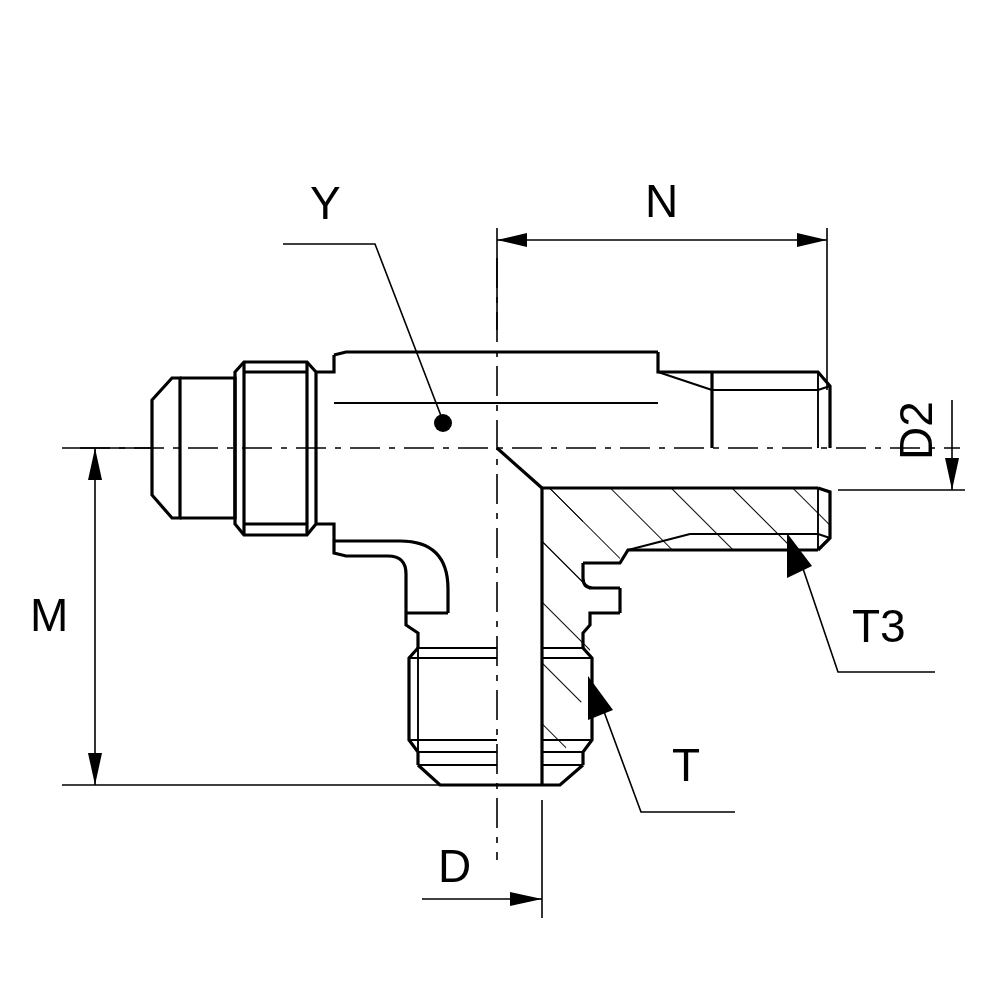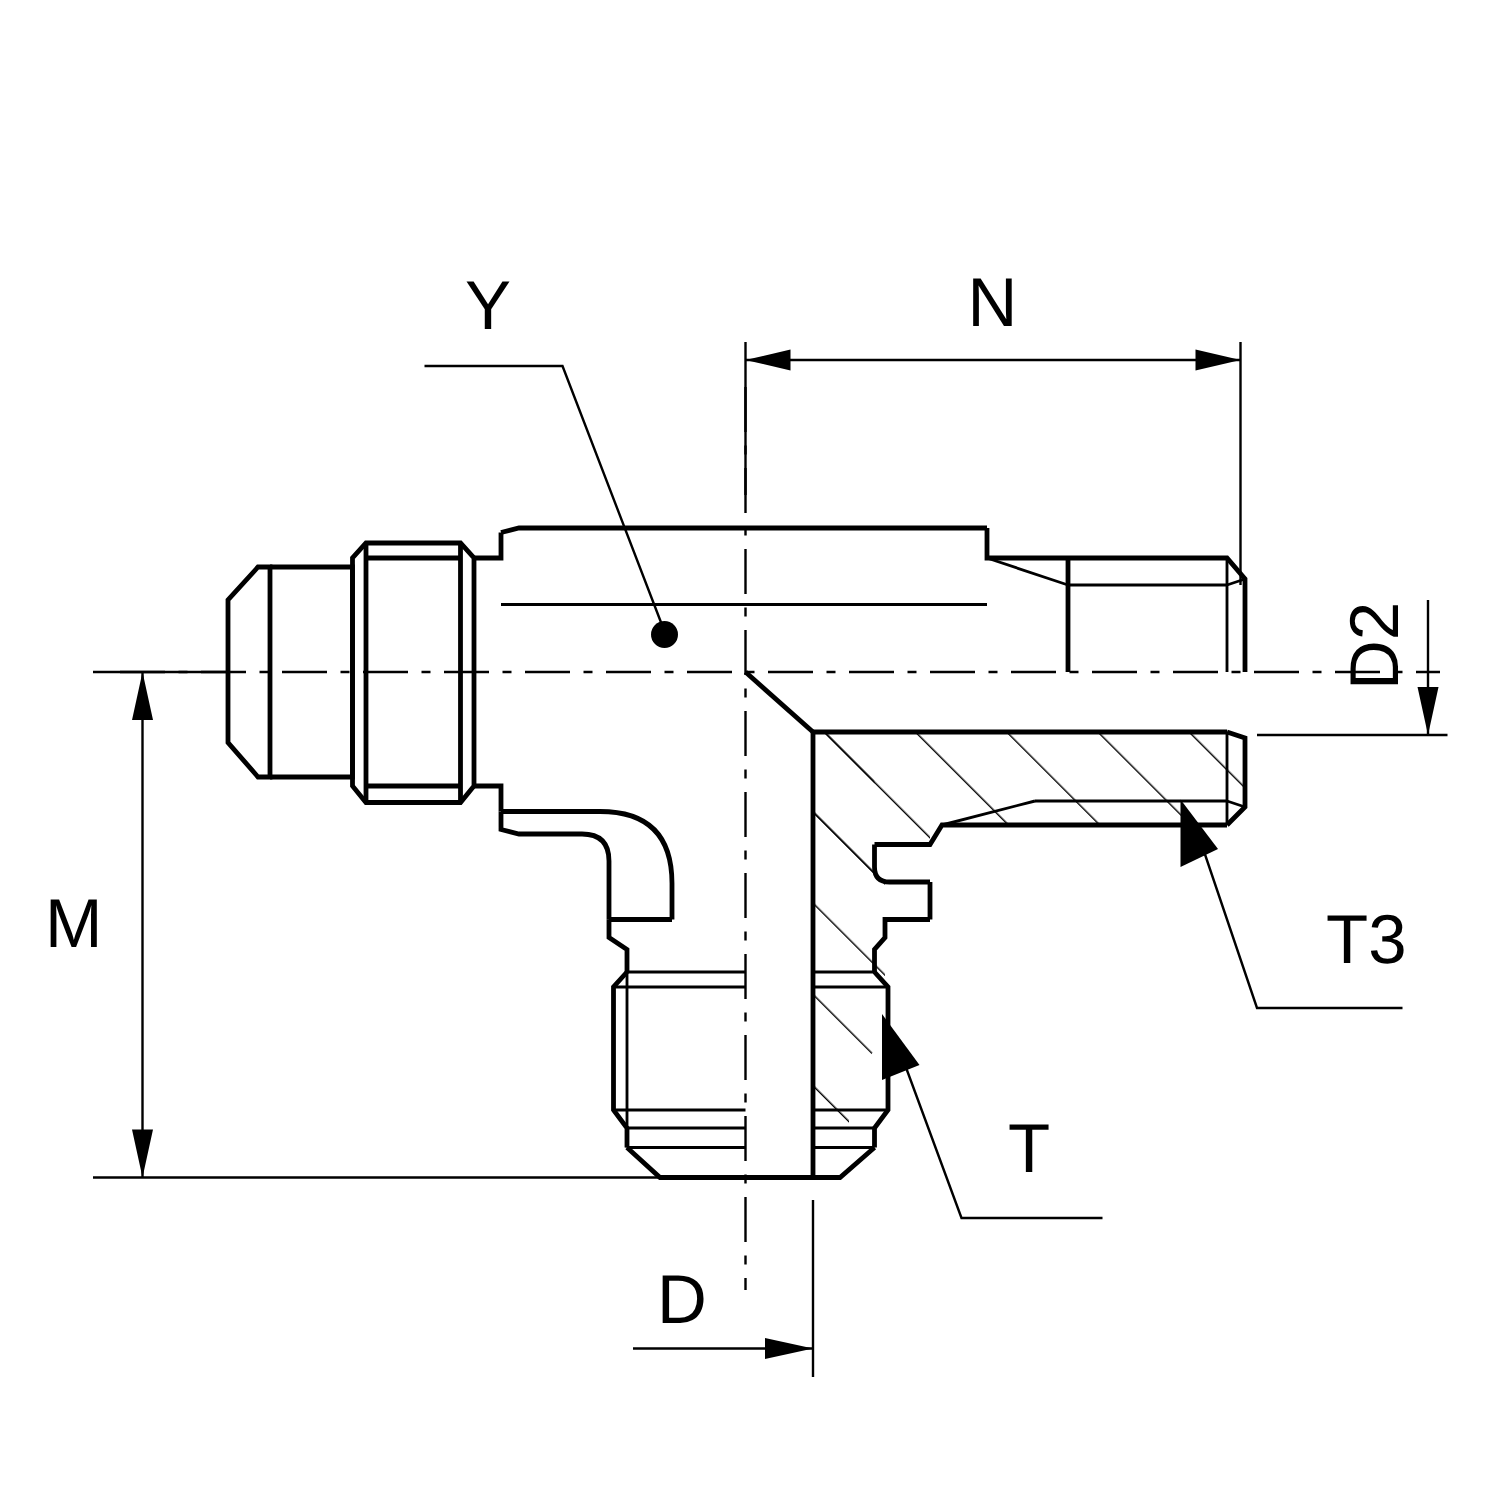--- a/index.html
+++ b/index.html
@@ -215,19 +215,19 @@
   </svg>
 
   <div class="dim-label" style="left:310px; top:180px;">Y</div>
 
   <div class="dim-label" style="left:645px; top:178px;">N</div>
 
   <div class="dim-label rot90" style="left:893px; top:460px;">D2</div>
 
   <div class="dim-label" style="left:30px; top:592px;">M</div>
 
-  <div class="dim-label" style="left:884px; top:603px;">T3</div>
+  <div class="dim-label" style="left:852px; top:603px;">T3</div>
 
   <div class="dim-label" style="left:672px; top:742px;">T</div>
 
   <div class="dim-label" style="left:438px; top:843px;">D</div>
 
 </div>
 
 </body></html>

